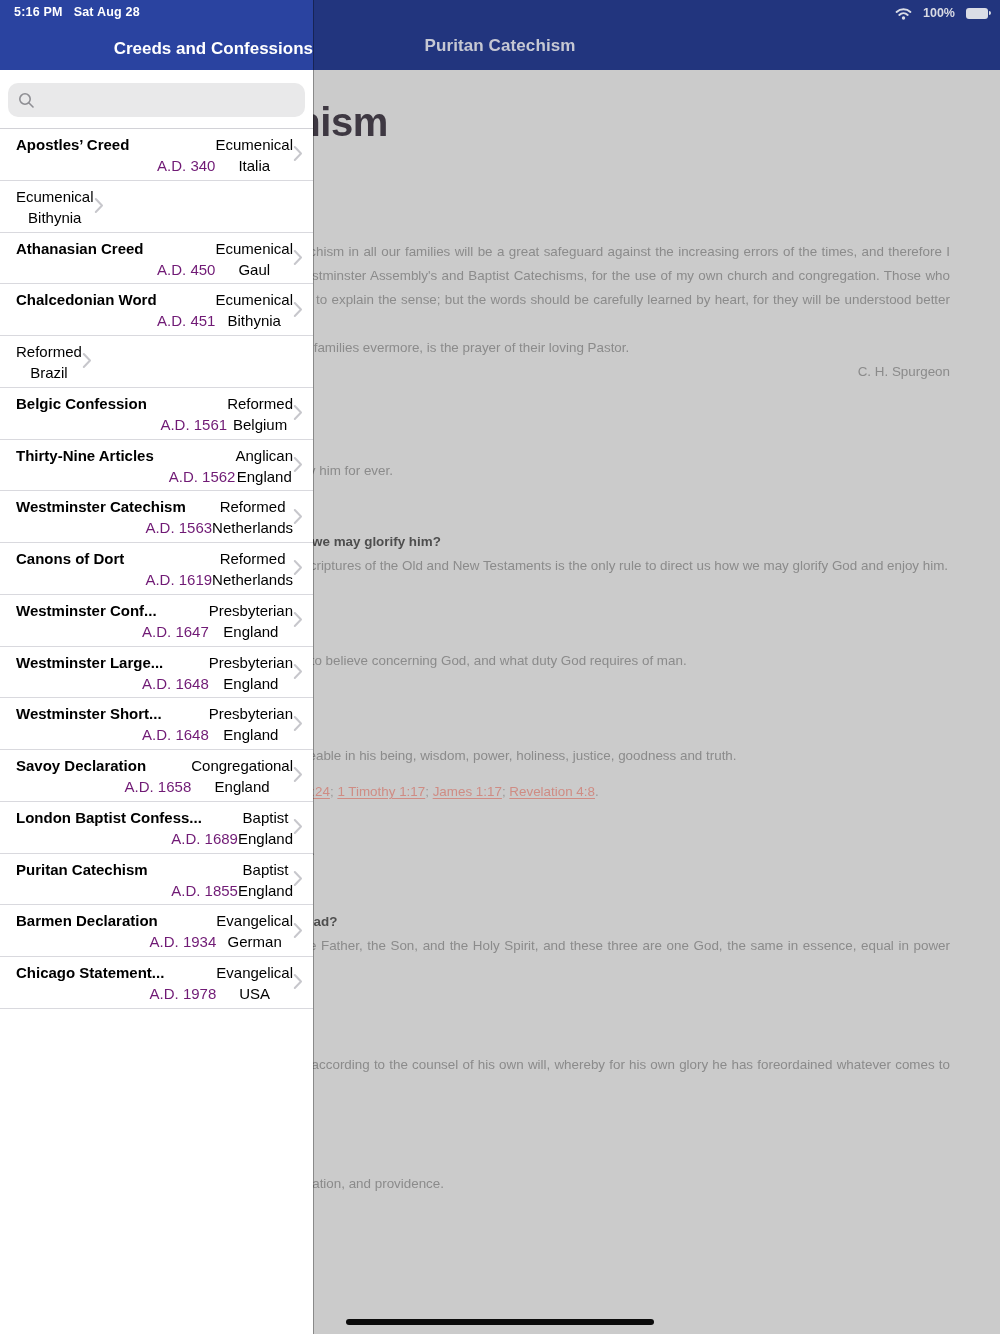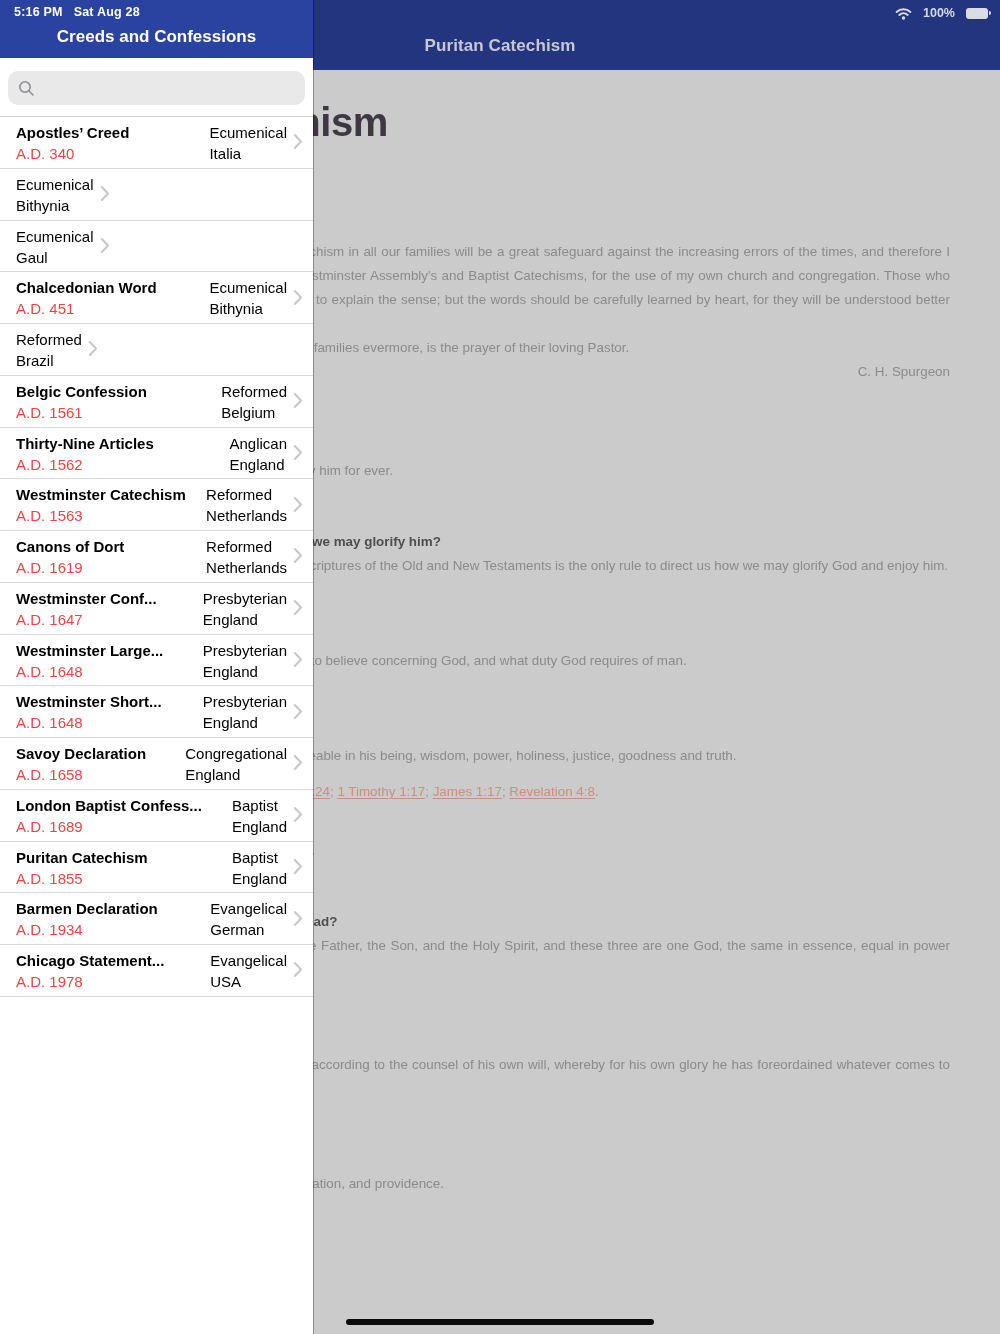--- a/index.html
+++ b/index.html
@@ -32,40 +32,40 @@
   .qa .refs{margin-top:12px;font-size:13.4px;line-height:24px;color:#9b9b9b;}
   .ref-link{color:#cf8c84;text-decoration:underline;text-decoration-color:#cf8c84;text-underline-offset:2px;}
   .home-indicator{
     position:absolute;left:346px;bottom:9px;width:308px;height:6px;border-radius:3px;background:#0b0b0b;
   }
   
   .sidebar{
     position:absolute;left:0;top:0;width:313px;height:1334px;background:#ffffff;
     box-shadow:1px 0 0 rgba(0,0,0,.32);
   }
-  .sidebar-nav{position:relative;height:58px;background:#2a43a0;}
+  .sidebar-nav{position:relative;height:70px;background:#2a43a0;}
   .status-left{position:absolute;top:5px;left:14px;color:#ffffff;font-size:12.5px;font-weight:600;letter-spacing:.2px;}
   .status-left .status-date{margin-left:11px;}
   .sidebar-title{
-    position:absolute;left:0;bottom:11px;width:100%;text-align:center;
+    position:absolute;left:0;bottom:11px;width:100%;text-align:right;
     color:#ffffff;font-size:17px;font-weight:700;
   }
   .search-wrap{padding:13px 8px 11px 8px;border-bottom:1px solid #d2d2d7;}
   .search-field{
     height:34px;background:#e9e9ea;border-radius:10px;display:flex;align-items:center;padding-left:10px;
   }
   .creed-list{}
   .row{
     box-sizing:border-box;height:51.76px;display:flex;align-items:flex-start;
     padding:5px 10px 0 16px;border-bottom:1px solid #d9d9de;background:#fff;
   }
   .row-left{flex:1;min-width:0;}
   .row-title{font-size:15px;line-height:21px;font-weight:700;color:#000;white-space:nowrap;overflow:hidden;}
-  .row-sub{font-size:15px;line-height:21px;color:#ef4444;}
-  .row-right{text-align:left;margin-right:6px;}
+  .row-sub{font-size:15px;line-height:21px;color:#701a75;text-align:right;}
+  .row-right{text-align:center;}
   .row-trad,.row-region{font-size:15px;line-height:21px;color:#000;}
   .chev{align-self:center;margin-top:-6px;display:flex;}
 </style>
 </head>
 <body>
 
 <div class="detail">
   <div class="detail-nav">
     <div class="detail-nav-title">Puritan Catechism</div>
     <div class="status-right">
@@ -174,20 +174,24 @@
           <div class="row-trad">Ecumenical</div>
           <div class="row-region">Bithynia</div>
         </div>
         <span class="chev">
           <svg width="10" height="17" viewBox="0 0 10 17">
             <path d="M1.8 2 L8 8.5 L1.8 15" fill="none" stroke="#c7c7cc" stroke-width="2" stroke-linecap="round" stroke-linejoin="round"></path>
           </svg>
         </span>
       </div>
       <div class="row">
+        <div class="row-left">
+          <div class="row-title">Athanasian Creed</div>
+          <div class="row-sub">A.D. 450</div>
+        </div>
         <div class="row-right">
           <div class="row-trad">Ecumenical</div>
           <div class="row-region">Gaul</div>
         </div>
         <span class="chev">
           <svg width="10" height="17" viewBox="0 0 10 17">
             <path d="M1.8 2 L8 8.5 L1.8 15" fill="none" stroke="#c7c7cc" stroke-width="2" stroke-linecap="round" stroke-linejoin="round"></path>
           </svg>
         </span>
       </div>

